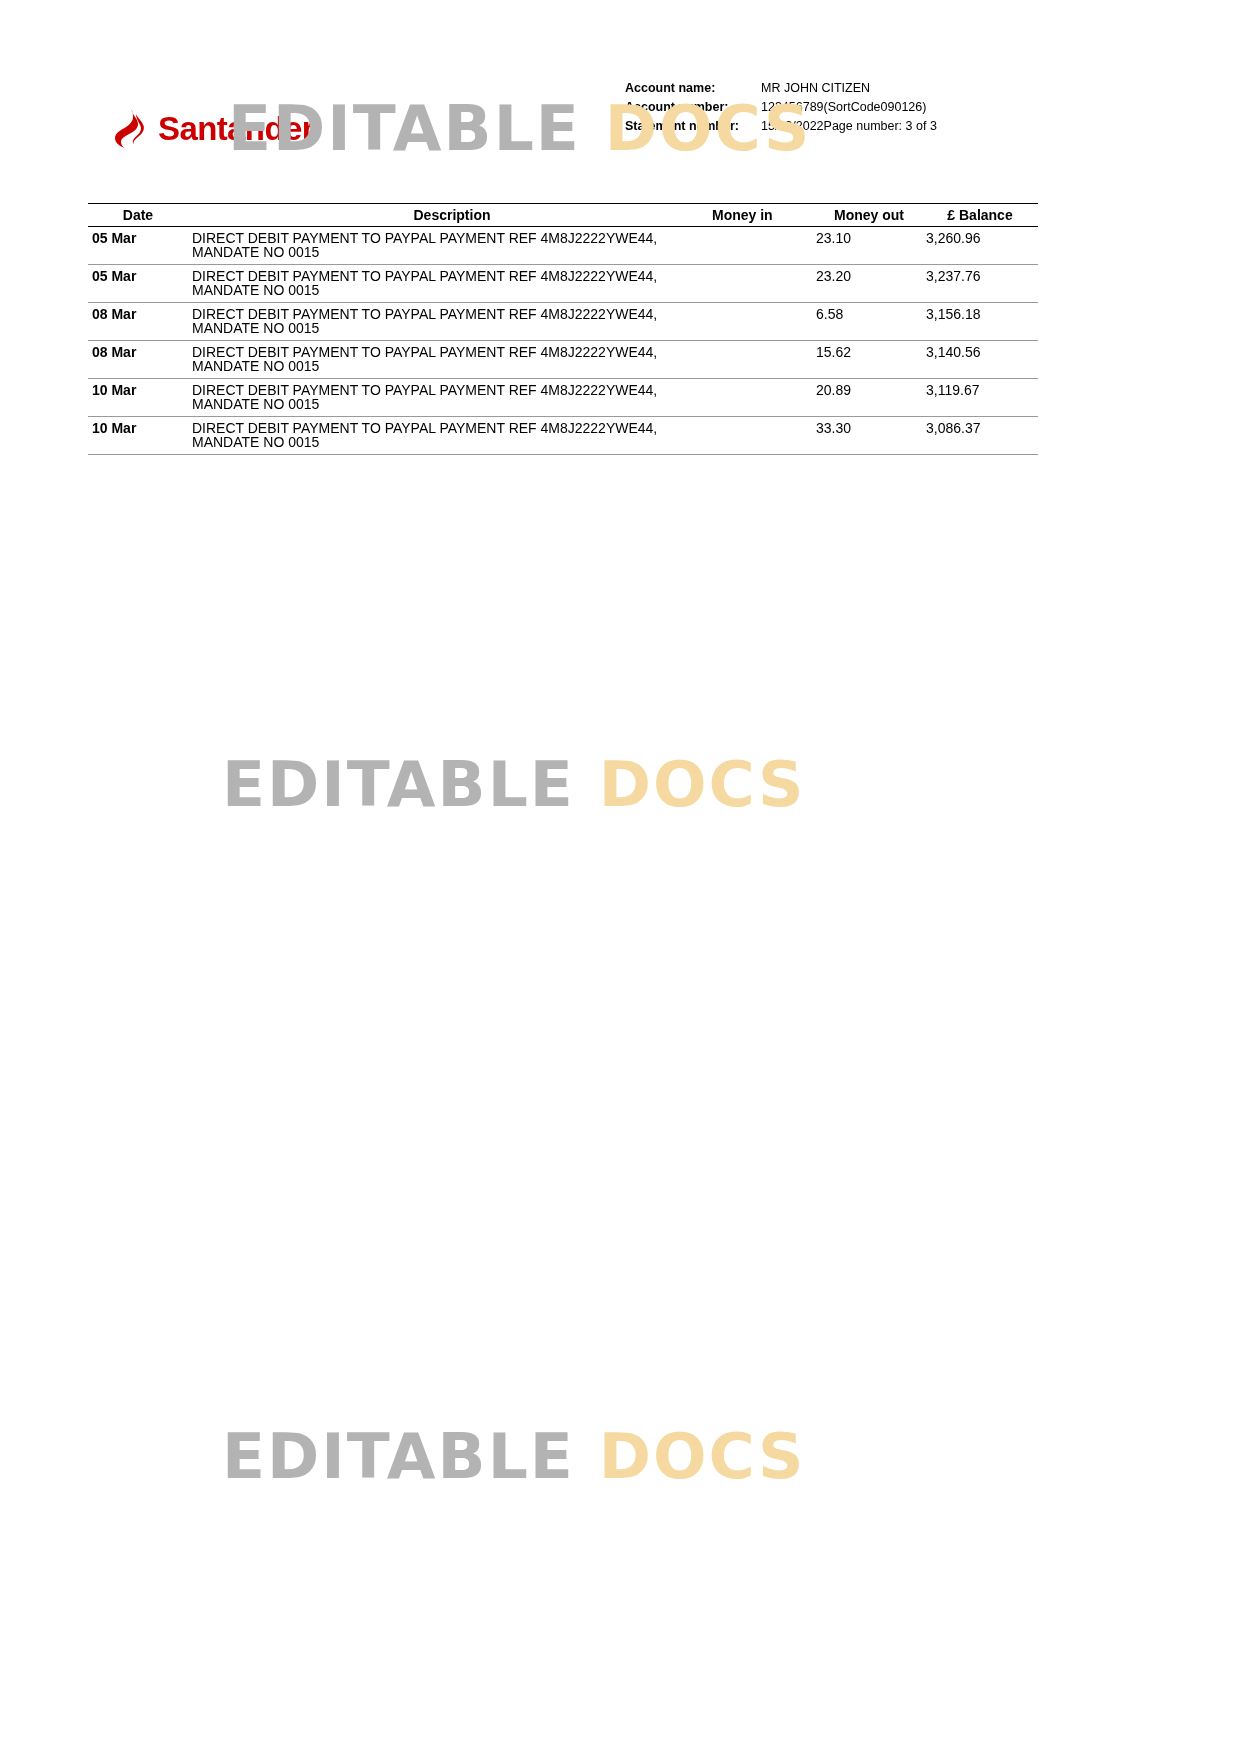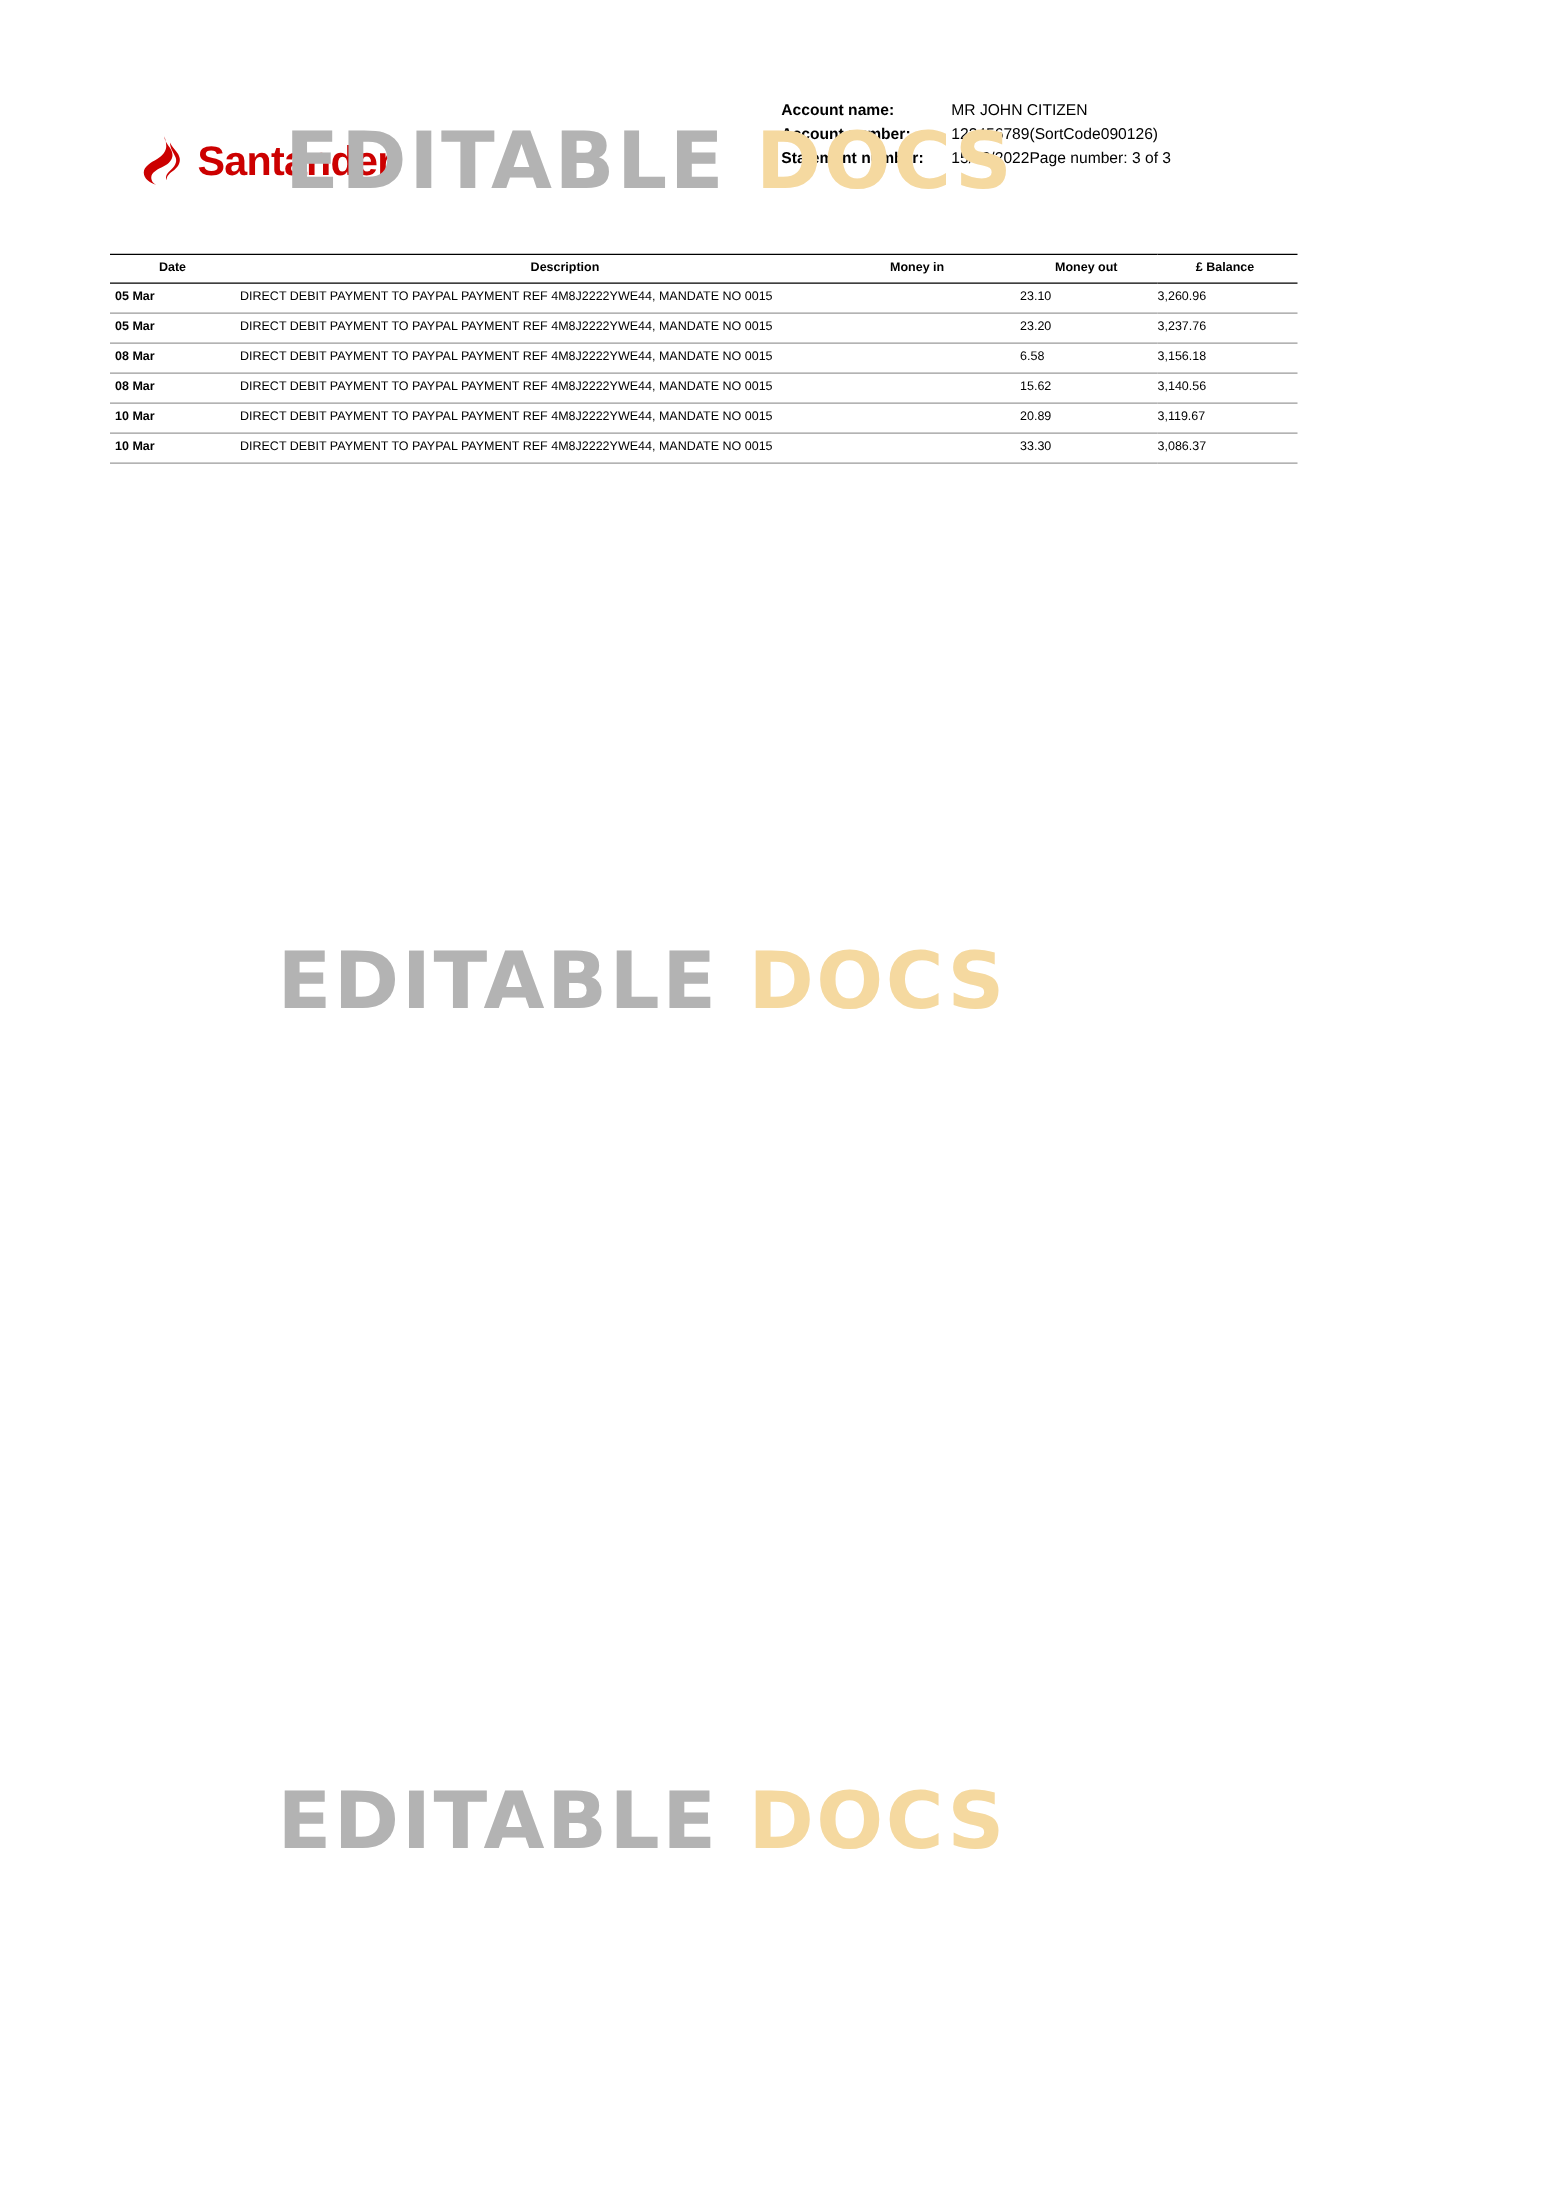--- a/index.html
+++ b/index.html
@@ -103,21 +103,21 @@
   }
   table.txn {
     border-collapse: collapse;
     width: 932px;
     table-layout: fixed;
   }
   table.txn th,
   table.txn td {
     vertical-align: top;
     padding: 4px 0 5px 0;
-    font-size: 10px;
+    font-size: 14px;
     line-height: 14px;
   }
   table.txn thead th {
     border-top: 1.4px solid #000;
     border-bottom: 1.4px solid #000;
     font-weight: bold;
     padding-top: 4px;
     padding-bottom: 4px;
   }
   table.txn tbody td {

